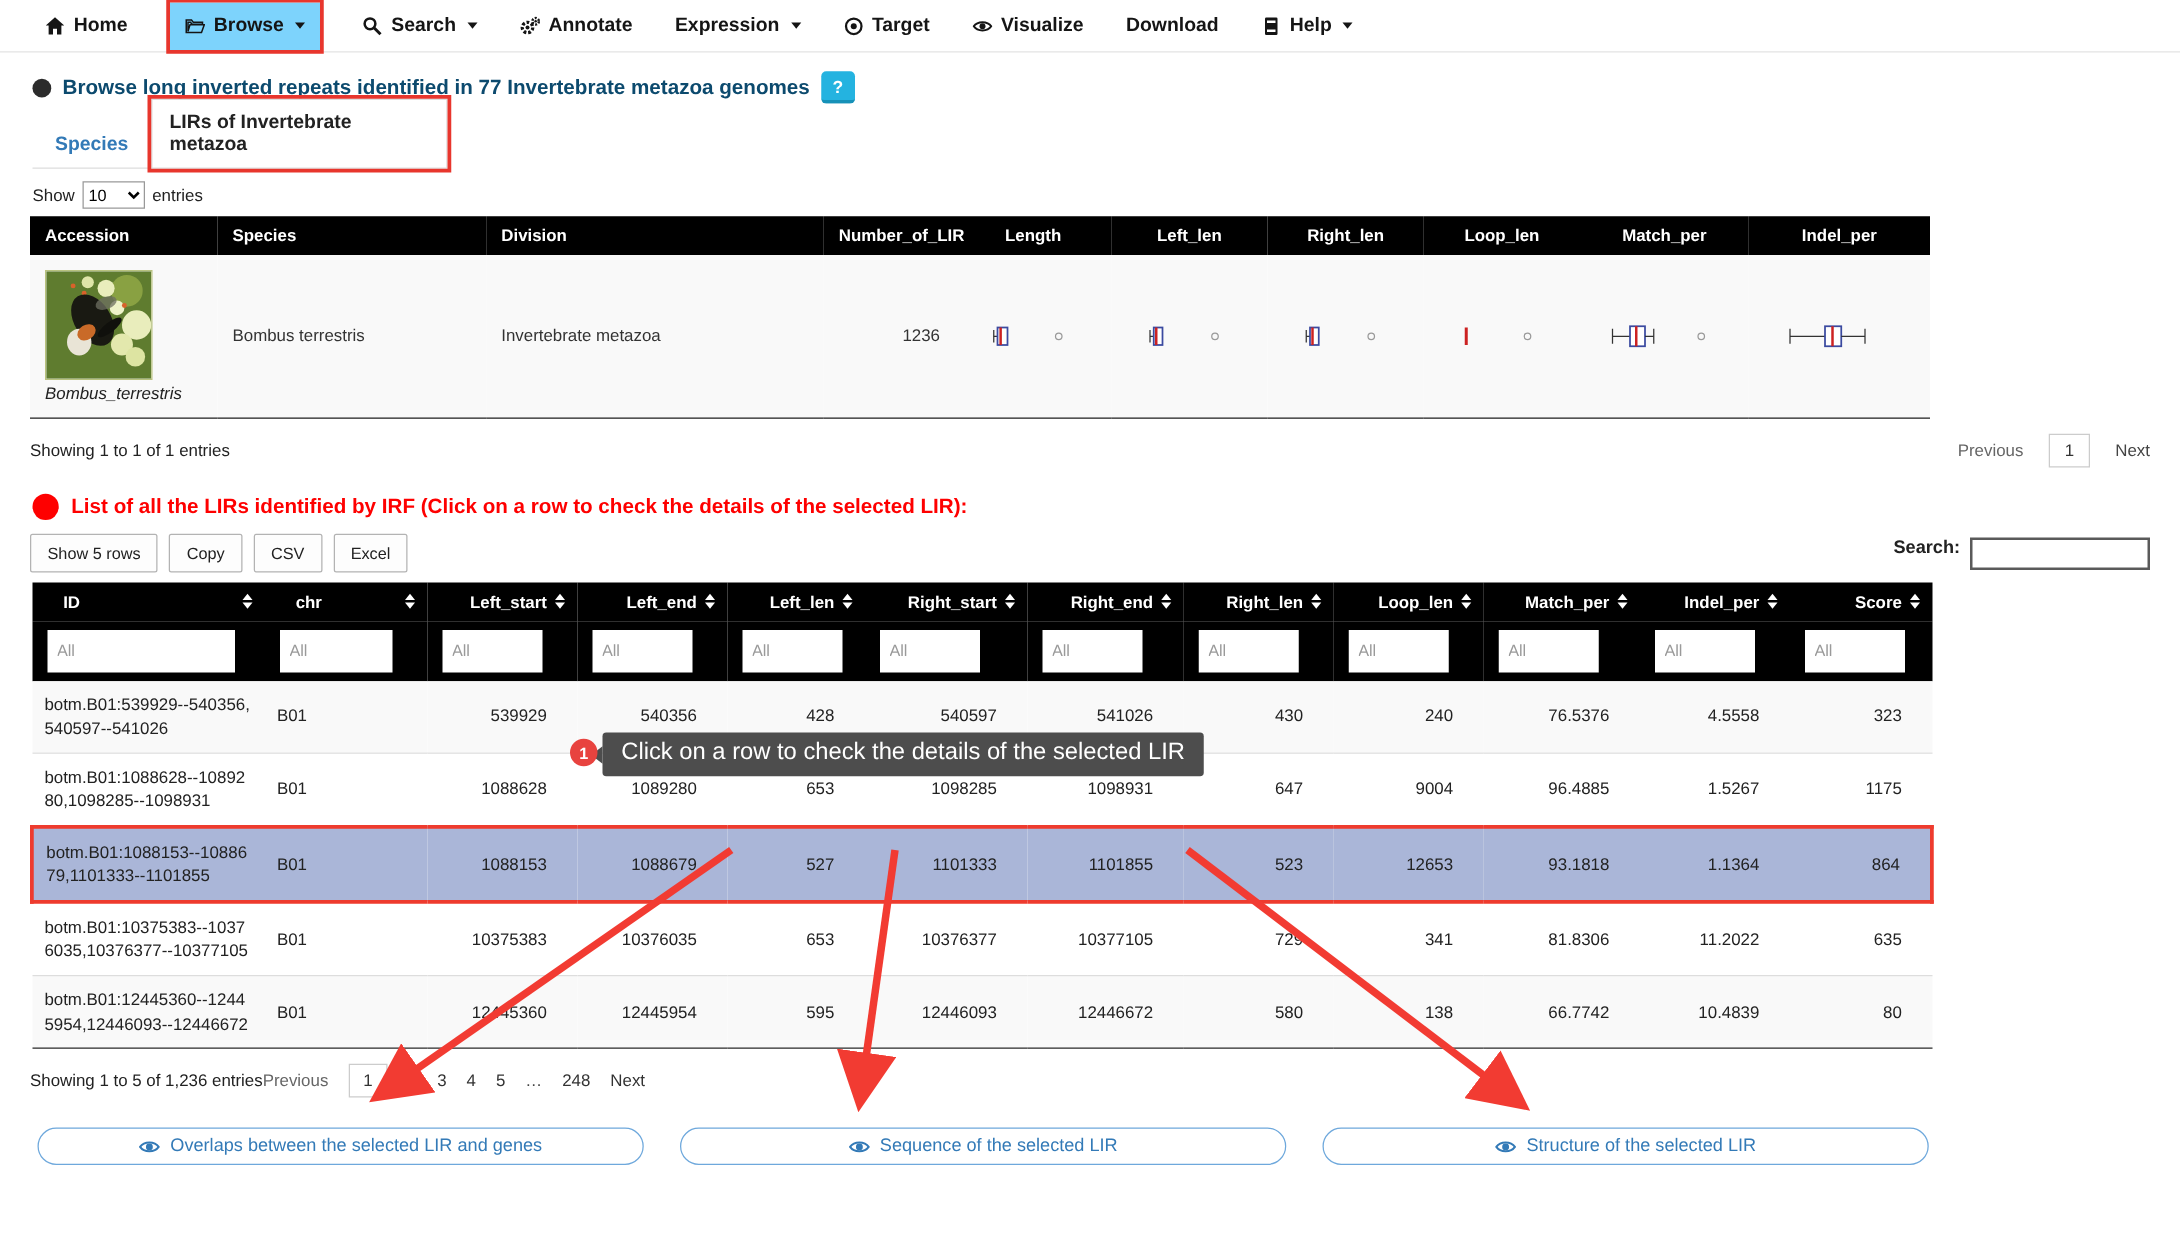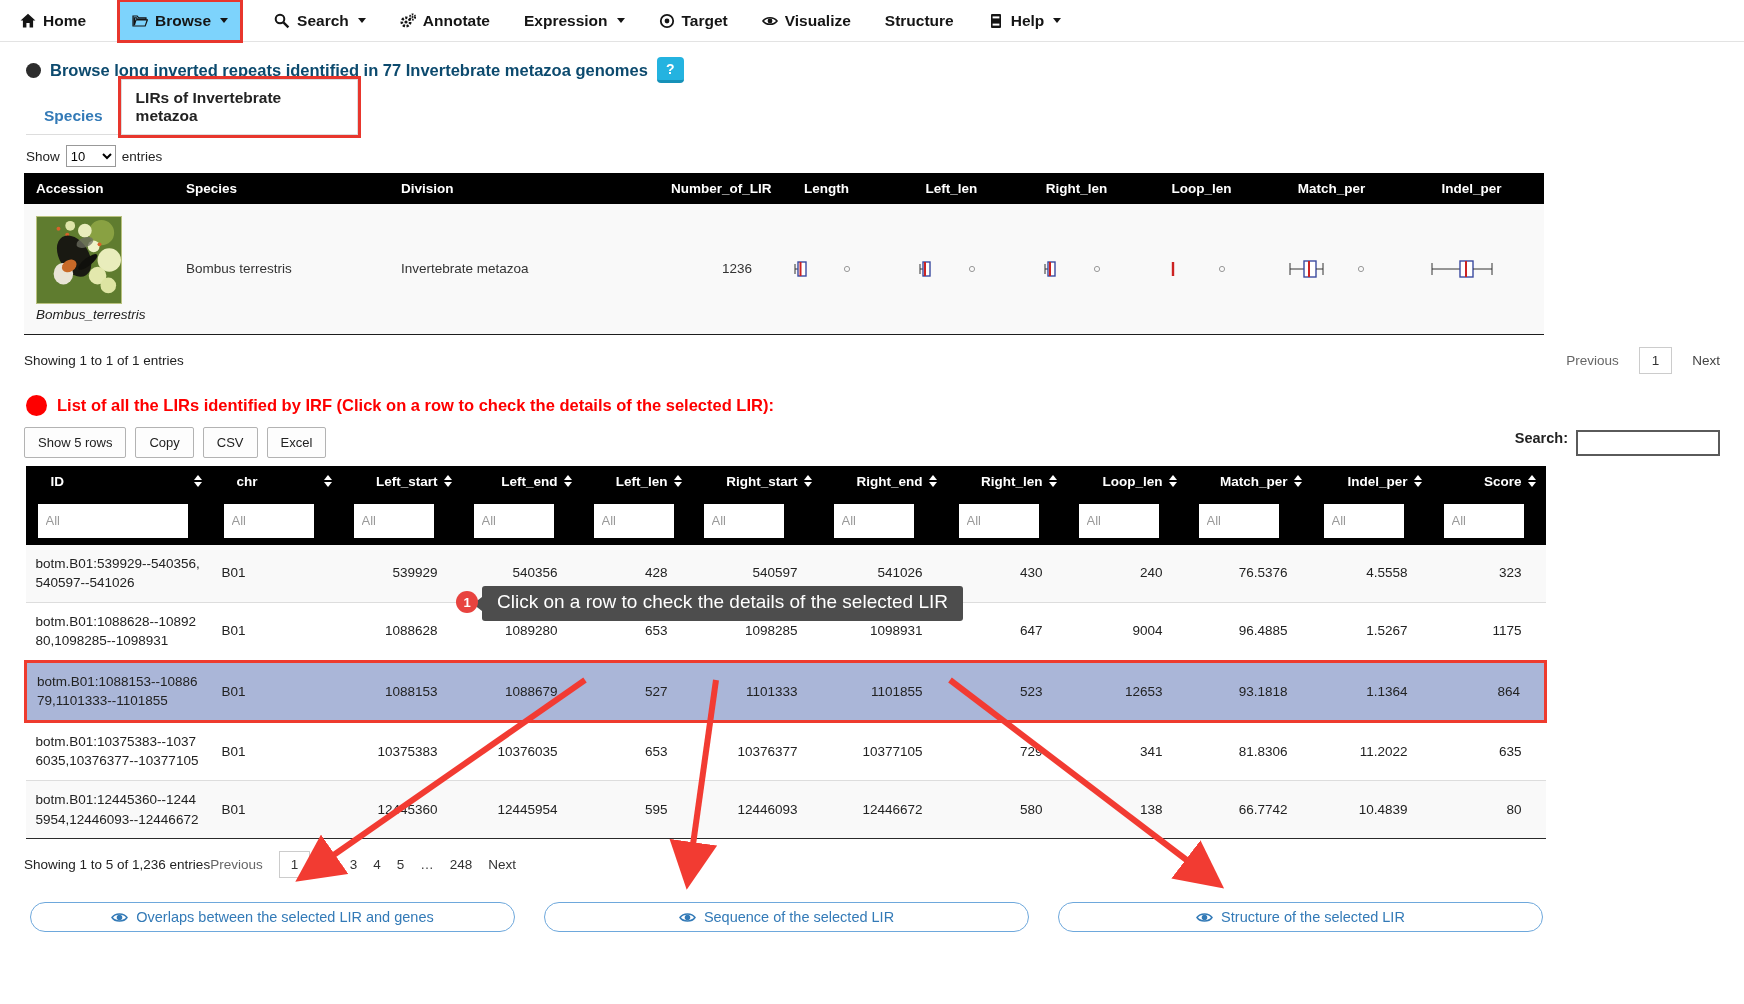--- a/index.html
+++ b/index.html
@@ -6,21 +6,21 @@
   html,body { width:1744px; height:1004px; }
   body {
     font-family: "Liberation Sans", "DejaVu Sans", sans-serif;
     background:#fff; color:#333; position:relative; overflow:hidden;
   }
   svg { display:block; }
 
   
   .nav {
     height:42px; display:flex; align-items:center; gap:34px;
-    padding-left:20px; border-bottom:1px solid #e3e3e3; background:#fff;
+    padding-left:36px; border-bottom:1px solid #e3e3e3; background:#fff;
   }
   .nav-item {
     display:flex; align-items:center; gap:7px;
     font-weight:bold; font-size:15.5px; color:#151515; cursor:pointer; white-space:nowrap;
   }
   .nav-item svg { width:16px; height:16px; }
   .browse-wrap { background:#7dd3fc; padding:10px 12px; outline:3px solid #e8362d; outline-offset:0; }
   .caret { display:inline-block; width:0; height:0; border-left:4px solid transparent;
     border-right:4px solid transparent; border-top:5px solid #151515; margin-left:2px; }
 
@@ -179,21 +179,21 @@
   <div class="nav-item">
     <span>
         <svg viewBox="0 0 16 16">
           <path d="M1 8 C4 3.6 12 3.6 15 8 C12 12.4 4 12.4 1 8 Z" fill="none" stroke="#151515" stroke-width="1.6"></path>
           <circle cx="8" cy="8" r="2.4" fill="#151515"></circle>
         </svg>
       </span>
     <span>Visualize</span>
   </div>
   <div class="nav-item">
-    <span>Structure</span>
+    <span>Download</span>
   </div>
   <div class="nav-item">
     <span>
         <svg viewBox="0 0 16 16">
           <rect x="3" y="1" width="10" height="14" rx="1" fill="#151515"></rect>
           <rect x="4.6" y="3.4" width="6.8" height="2" fill="#fff"></rect>
           <rect x="4.6" y="10.6" width="6.8" height="2" fill="#fff"></rect>
         </svg>
       </span>
     <span>Help</span>

